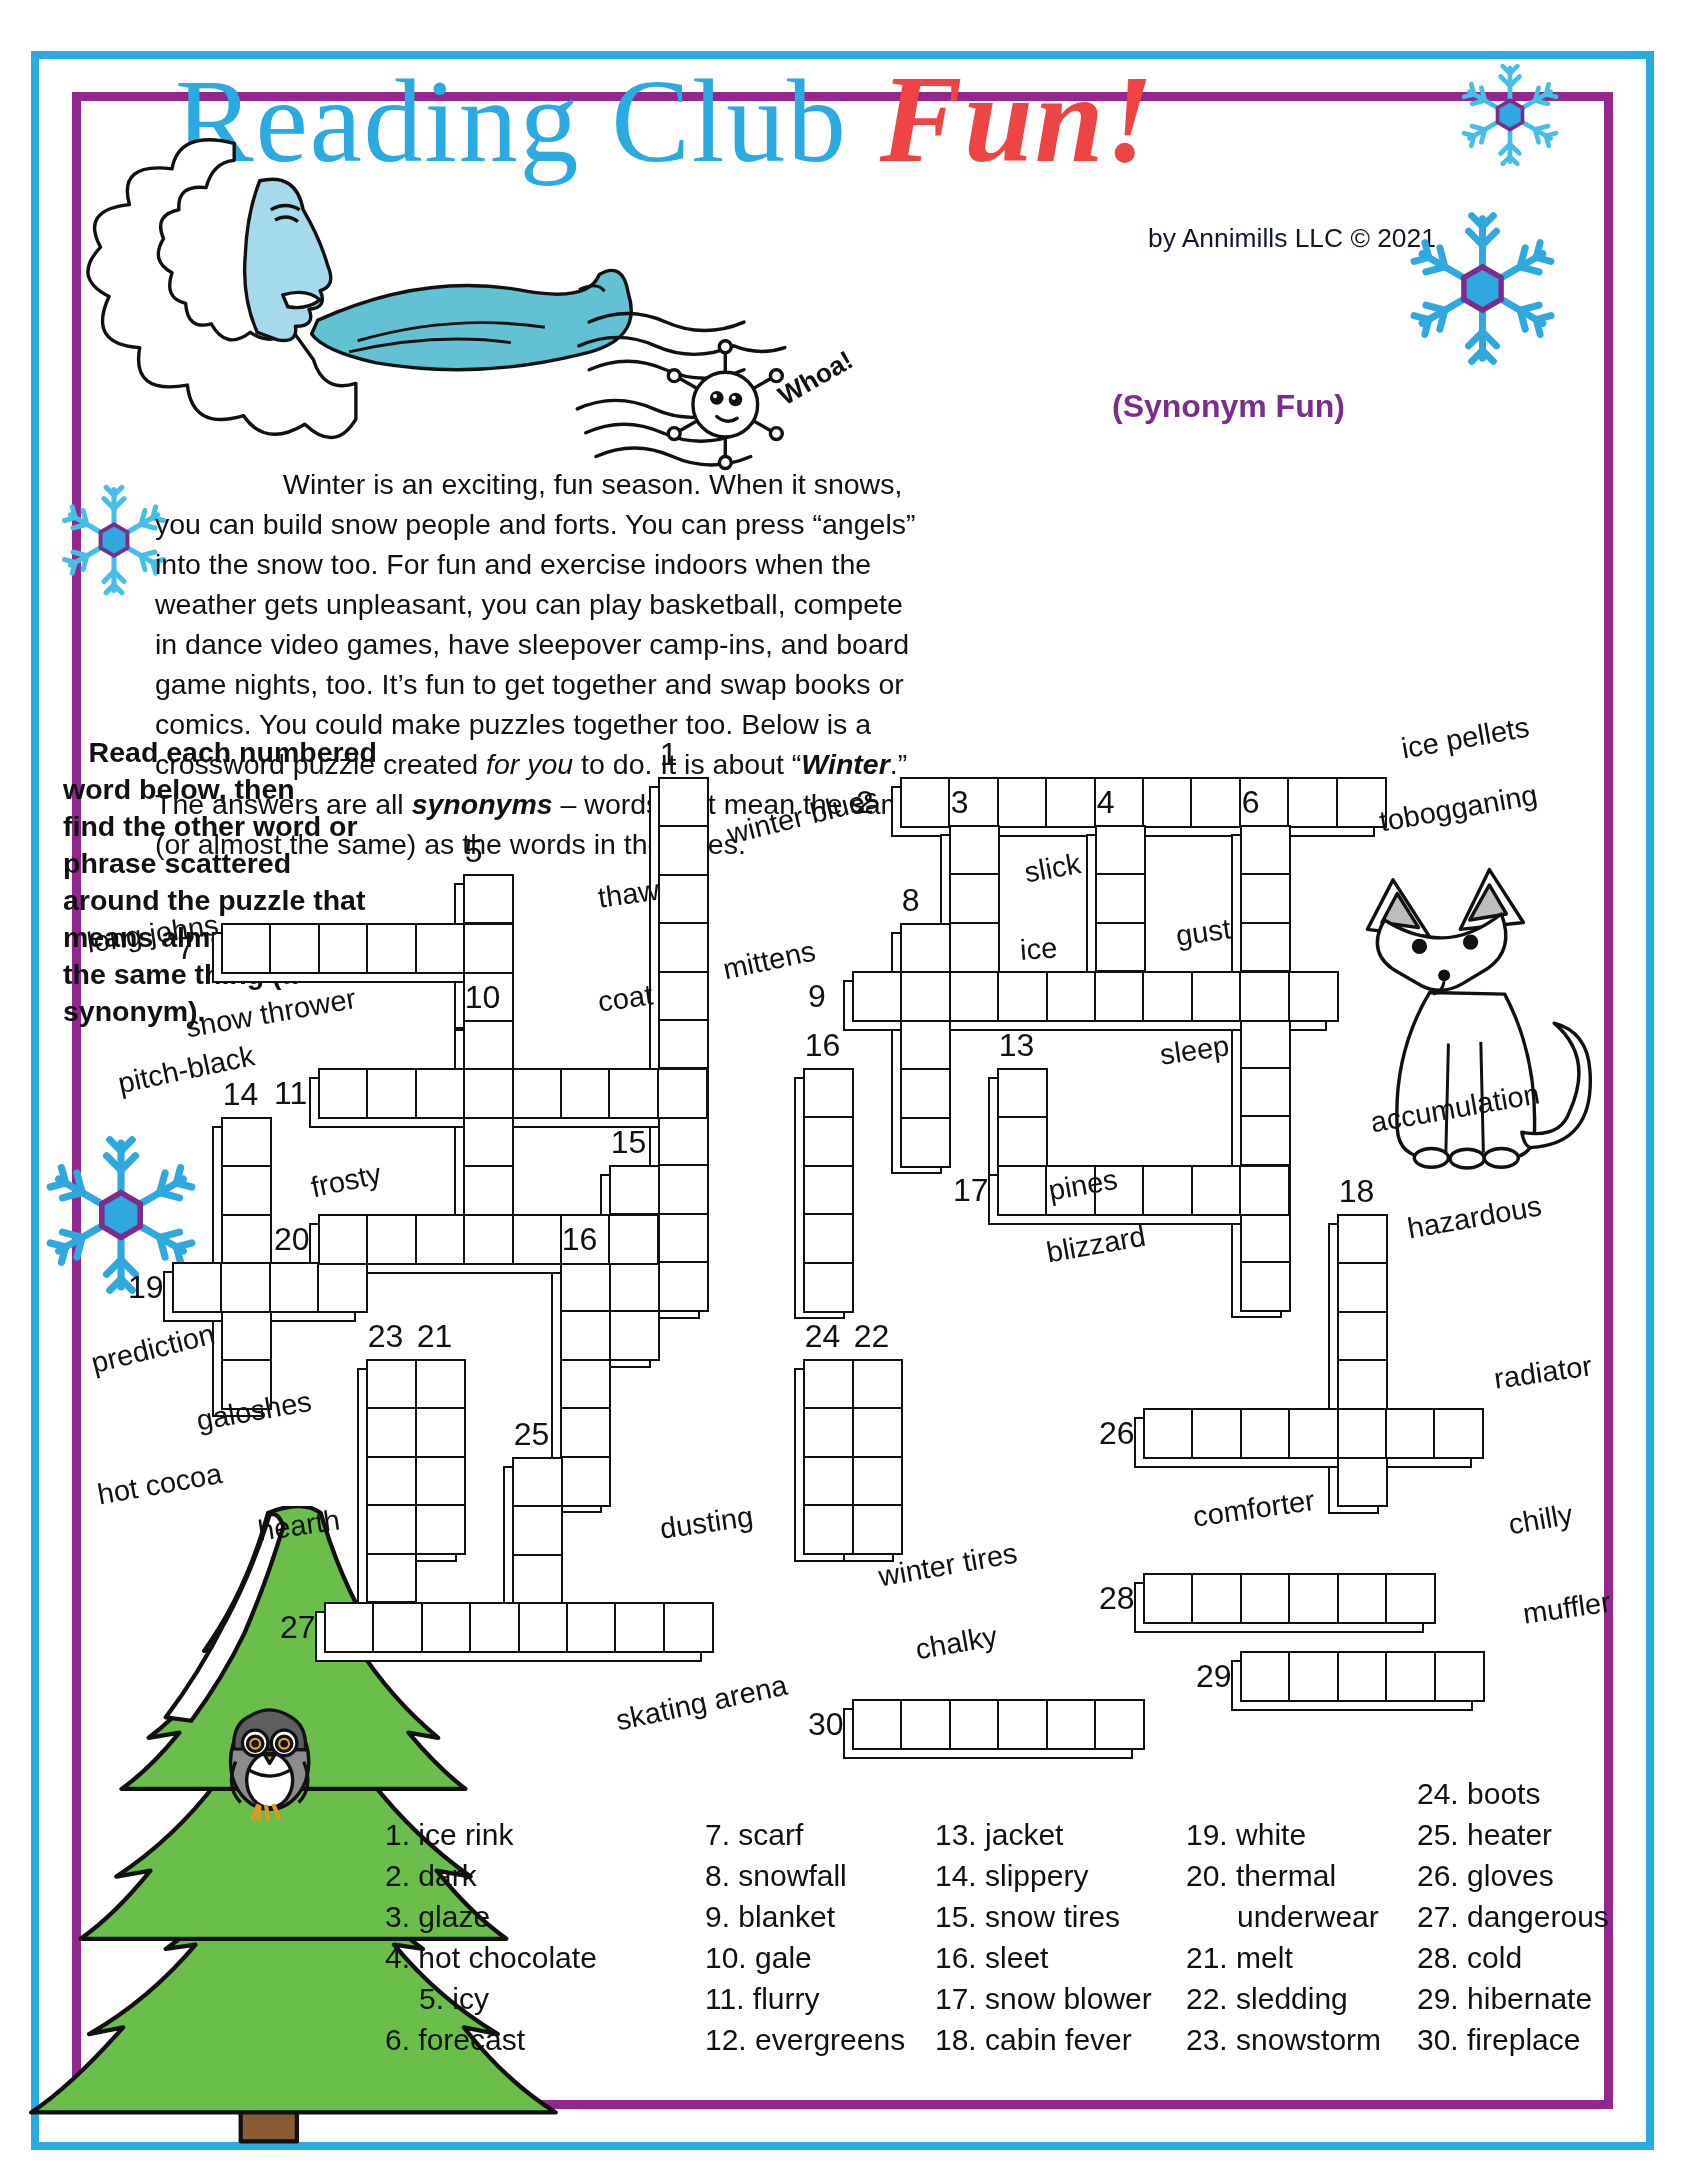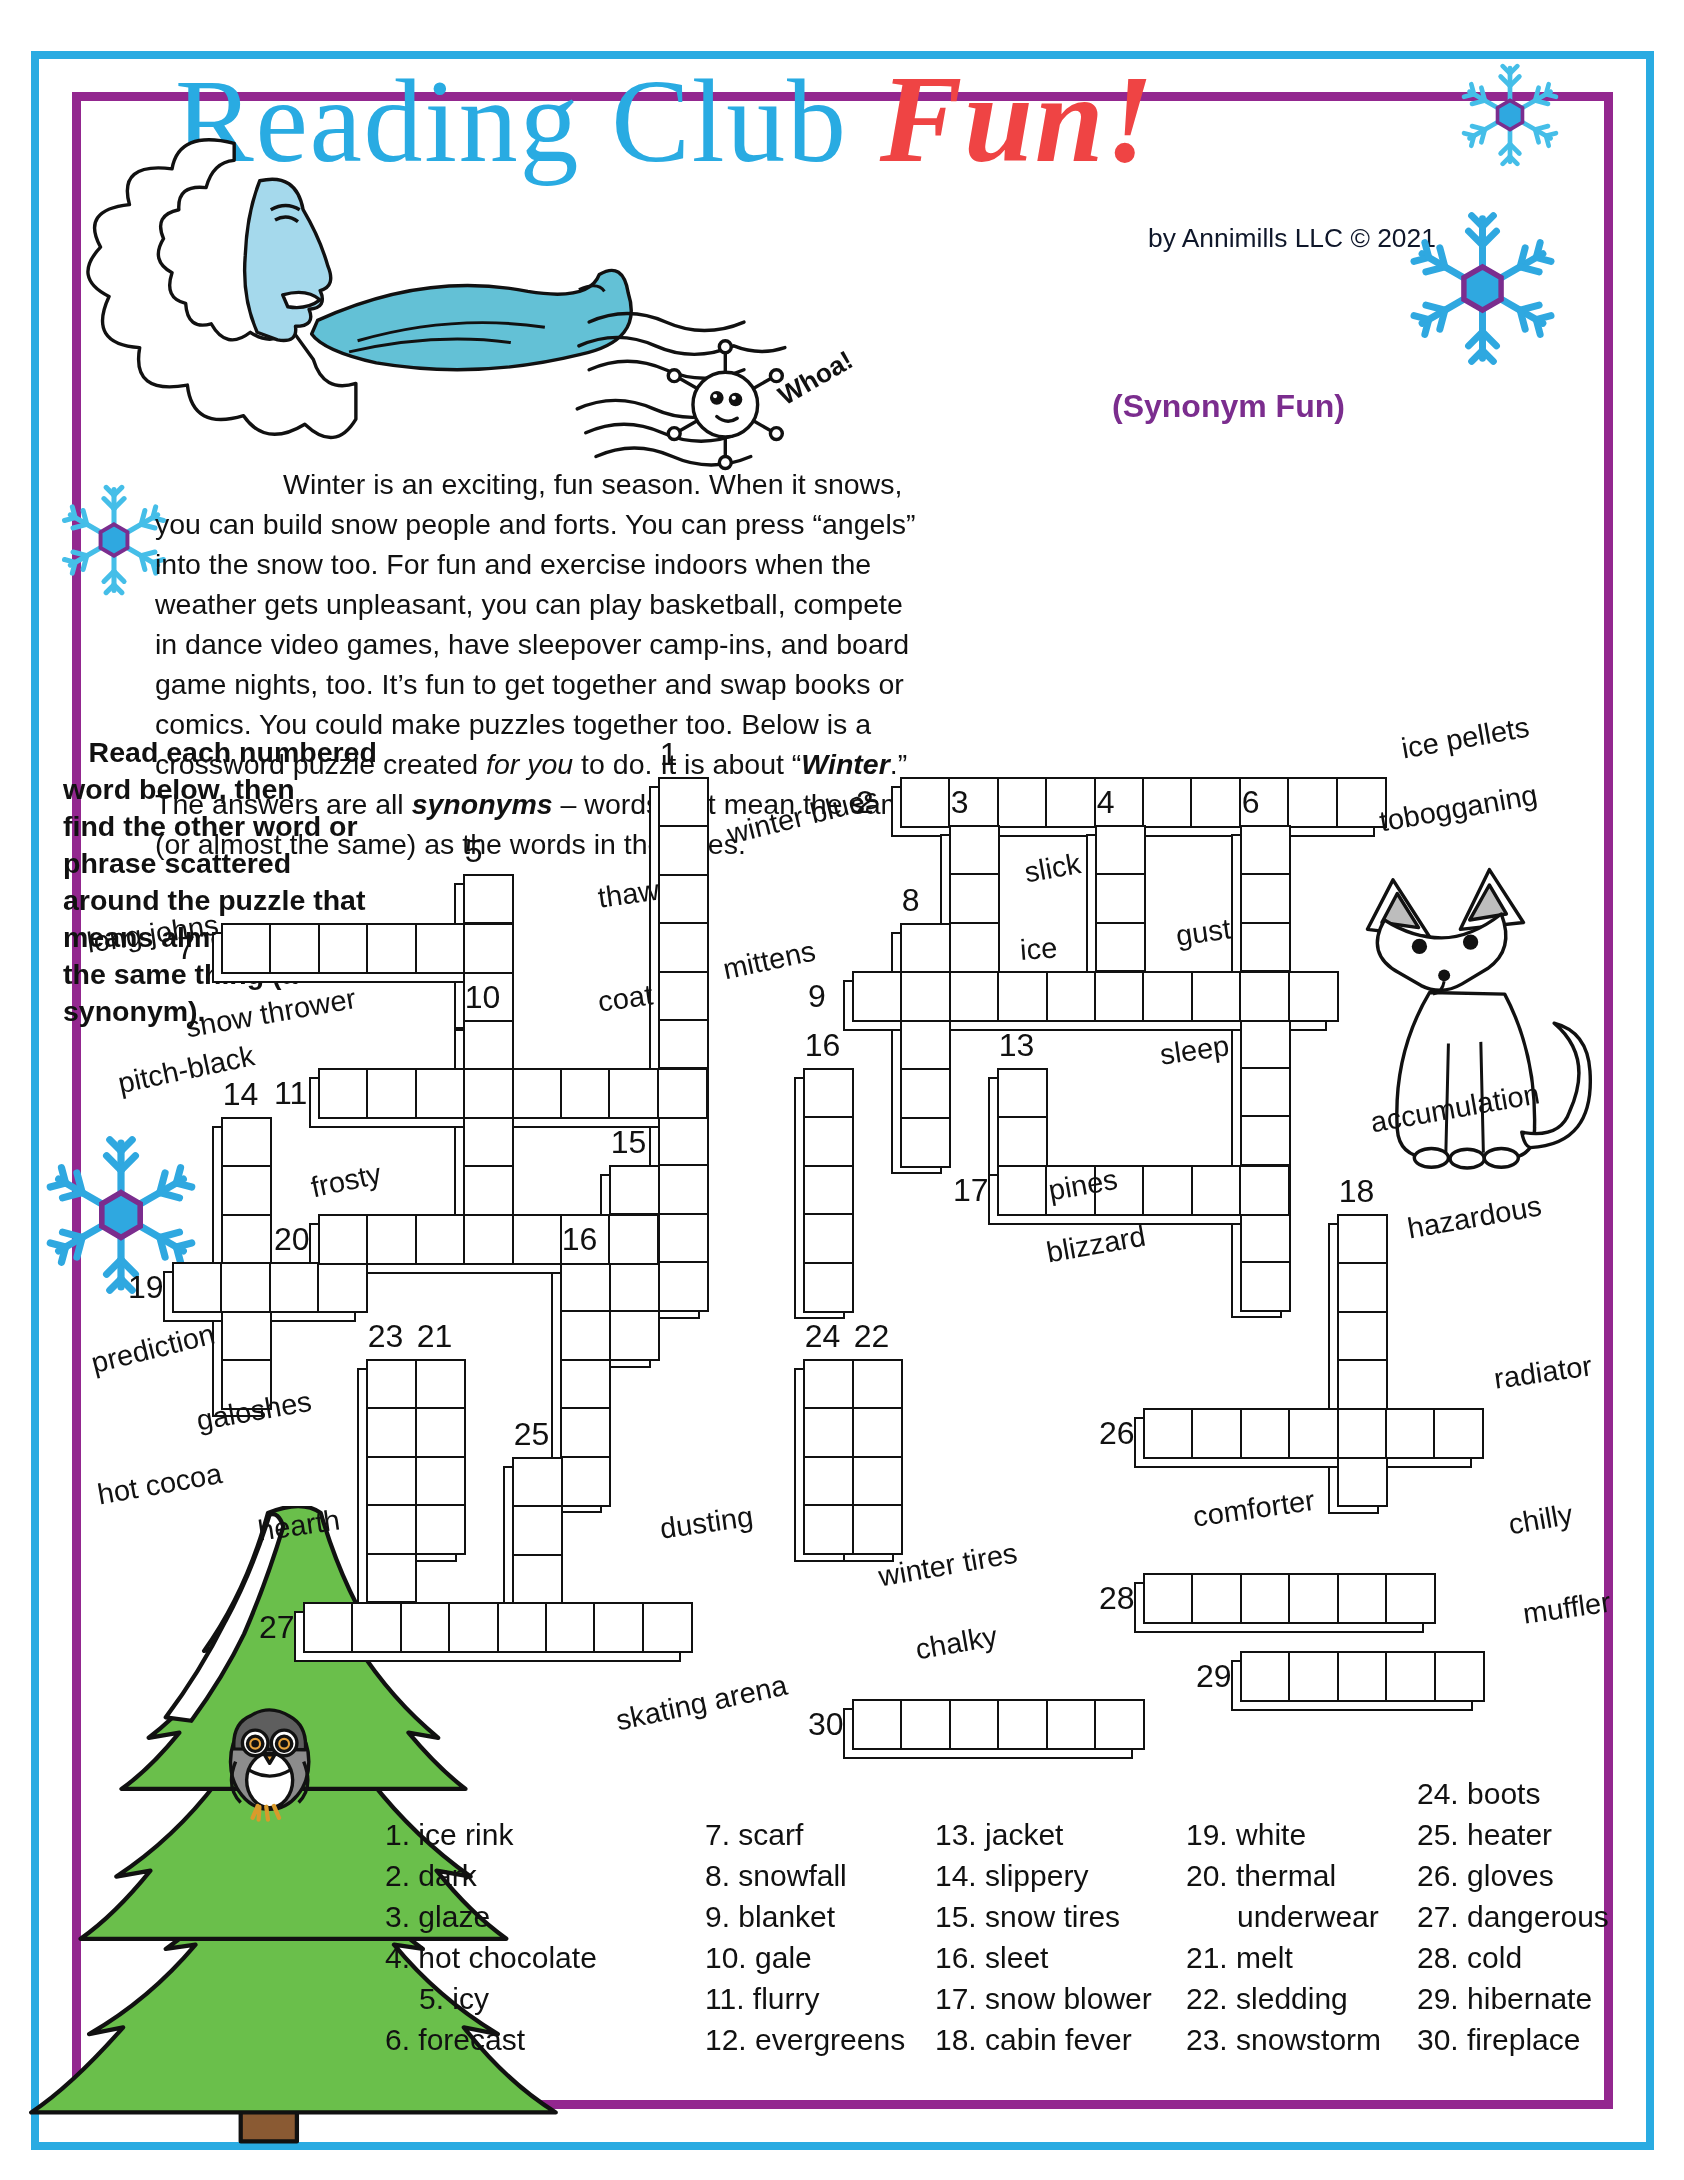--- a/index.html
+++ b/index.html
@@ -473,21 +473,21 @@
         <div class="cells">
           <div class="cell"></div>
           <div class="cell"></div>
           <div class="cell"></div>
           <div class="cell"></div>
           <div class="cell"></div>
           <div class="cell"></div>
           <div class="cell"></div>
         </div>
       </div>
-      <div class="entry H" style="left: 303px; top: 1602px;">
+      <div class="entry H" style="left: 324px; top: 1602px;">
         <span class="num">27</span>
         <div class="cells">
           <div class="cell"></div>
           <div class="cell"></div>
           <div class="cell"></div>
           <div class="cell"></div>
           <div class="cell"></div>
           <div class="cell"></div>
           <div class="cell"></div>
           <div class="cell"></div>

